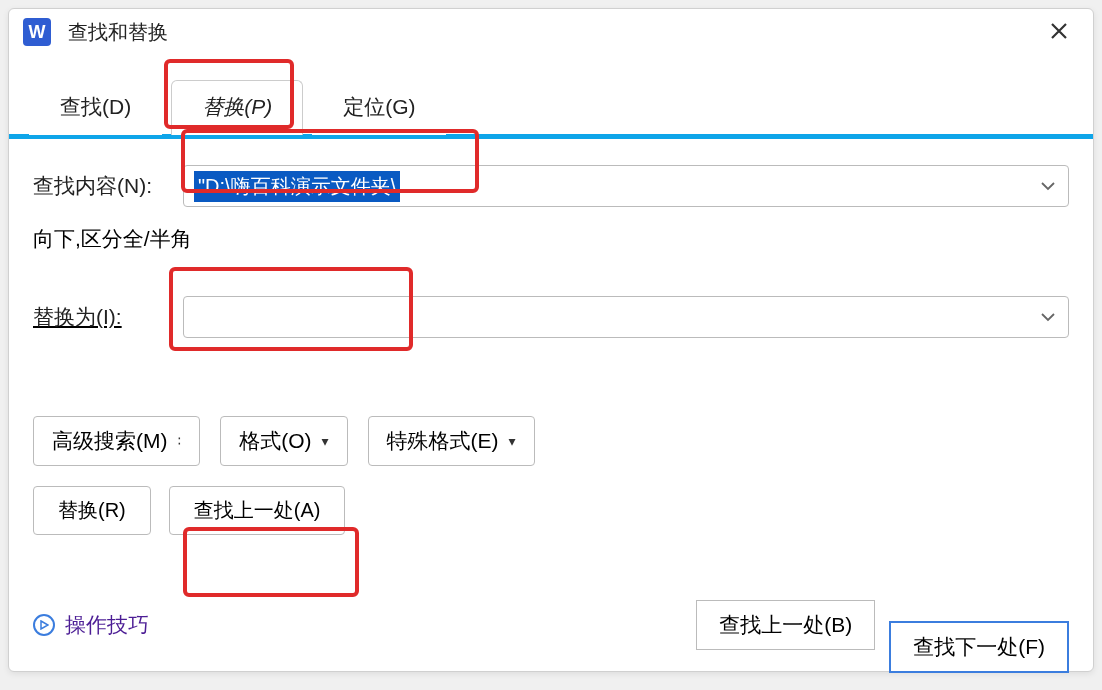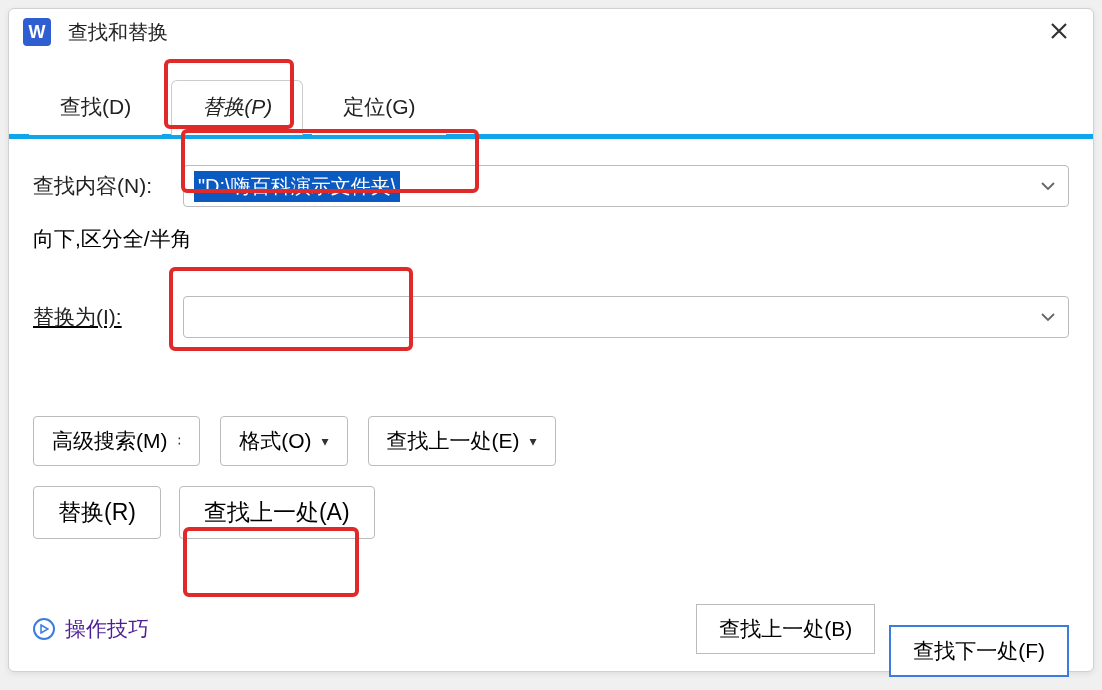--- a/index.html
+++ b/index.html
@@ -149,21 +149,21 @@
     }
     .action-row {
       display: flex;
       gap: 18px;
       margin-bottom: 8px;
     }
     .btn {
       border: 1px solid #bbb;
       border-radius: 4px;
       padding: 10px 24px;
-      font-size: 23px;
+      font-size: 20px;
       background: #fff;
       cursor: pointer;
     }
     .footer {
       display: flex;
       align-items: center;
       padding: 16px 24px 20px 24px;
       border-top: none;
     }
     .tips {
@@ -261,21 +261,21 @@
     <div class="toolbar-row">
       <div class="dropdown-btn">
         <span>高级搜索(M)</span>
         <span class="caret">∶</span>
       </div>
       <div class="dropdown-btn">
         <span>格式(O)</span>
         <span class="caret">▾</span>
       </div>
       <div class="dropdown-btn">
-        <span>查找上一处(E)</span>
+        <span>特殊格式(E)</span>
         <span class="caret">▾</span>
       </div>
     </div>
 
     <div class="action-row">
       <button class="btn">替换(R)</button>
       <button class="btn">查找上一处(A)</button>
     </div>
   </div>
 

